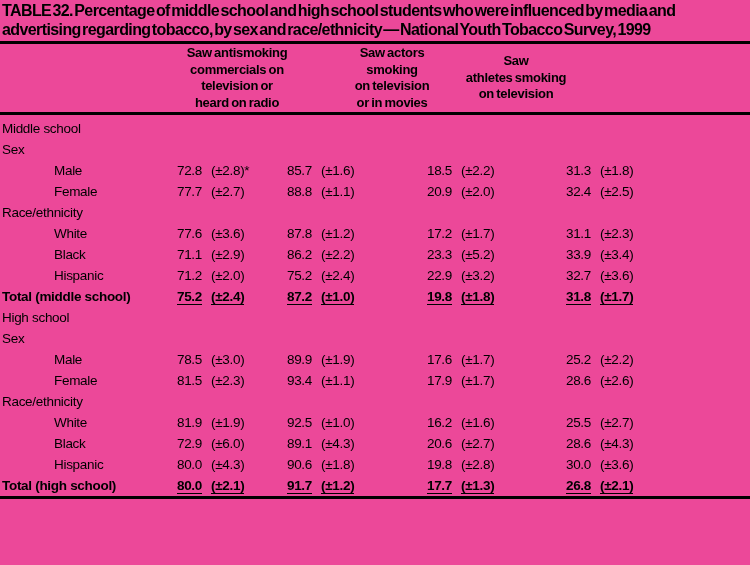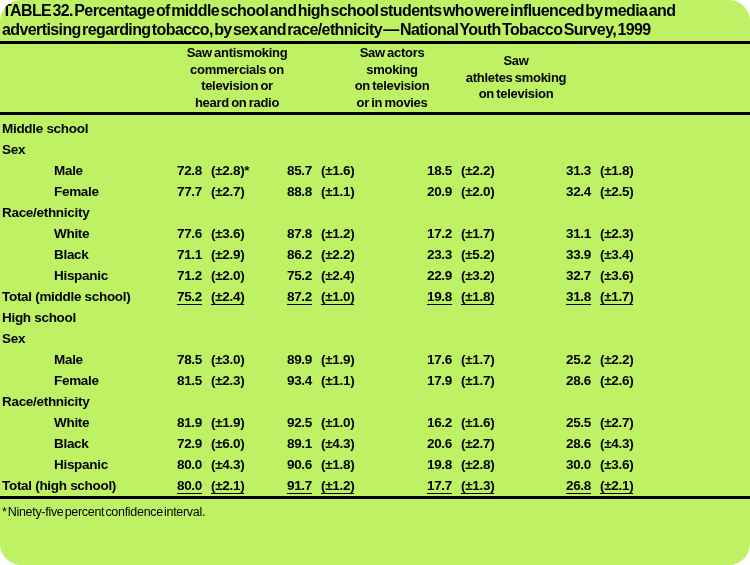--- a/index.html
+++ b/index.html
@@ -1,25 +1,24 @@
 <!DOCTYPE html>
 <html><head>
 <meta charset="utf-8">
 <style>
   html, body { margin: 0; padding: 0; background: #fff; }
   .page {
     position: relative;
     width: 750px;
     height: 565px;
     box-sizing: border-box;
-    background: #bef264;
+    background: #ec4899;
     color: #000000;
     font-family: "Liberation Sans", "DejaVu Sans", sans-serif;
     overflow: hidden;
-    border-radius: 21px;
   }
   .title {
     font-weight: 700;
     font-size: 16px;
     line-height: 19px;
     letter-spacing: -0.6px;
     word-spacing: -2.5px;
     padding: 1px 2px 2px 2px;
   }
   .rule { height: 3px; background: #000; }
@@ -41,21 +40,20 @@
   .hcol-2 { left: 516px; }
   .hcol-3 { left: 692px; }
   .tbody { padding-top: 3px; }
   .row {
     display: grid;
     grid-template-columns: 158px 44px 64px 46px 64px 76px 64px 75px 64px;
     height: 21px;
     line-height: 21px;
     font-size: 13.5px;
     letter-spacing: -0.3px;
-    font-weight: bold;
   }
   .row .label { white-space: nowrap; padding-left: 2px; }
   .row.data .label { padding-left: 16px; margin-left: 38px; }
   .row .val { text-align: right; white-space: nowrap; }
   .row .ci { text-align: left; padding-left: 9px; white-space: nowrap; }
   .row.total { font-weight: 700; }
   .row.total .val span, .row.total .ci span { border-bottom: 1.5px solid #000; }
   .row.spacer { }
   .footnote {
     font-size: 12.5px;
@@ -284,14 +282,13 @@
         <div class="cell ci"><span>(±2.1)</span></div>
         <div class="cell val"><span>91.7</span></div>
         <div class="cell ci"><span>(±1.2)</span></div>
         <div class="cell val"><span>17.7</span></div>
         <div class="cell ci"><span>(±1.3)</span></div>
         <div class="cell val"><span>26.8</span></div>
         <div class="cell ci"><span>(±2.1)</span></div>
       </div>
     </div>
   <div class="rule"></div>
-  <div class="footnote">* Ninety-five percent confidence interval.</div>
 </div>
 
 </body></html>

